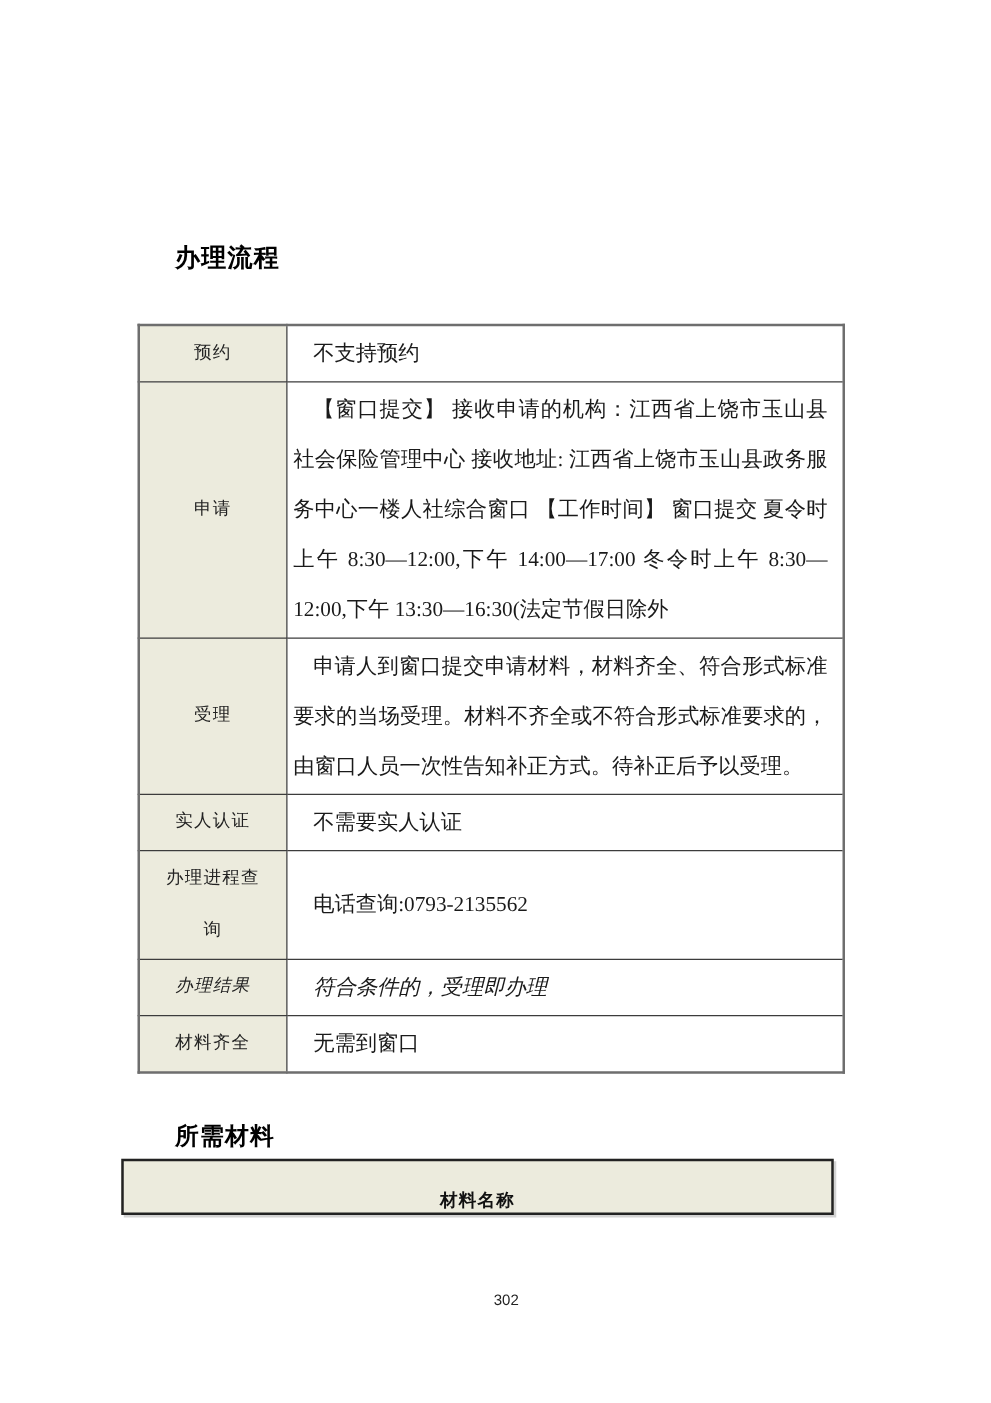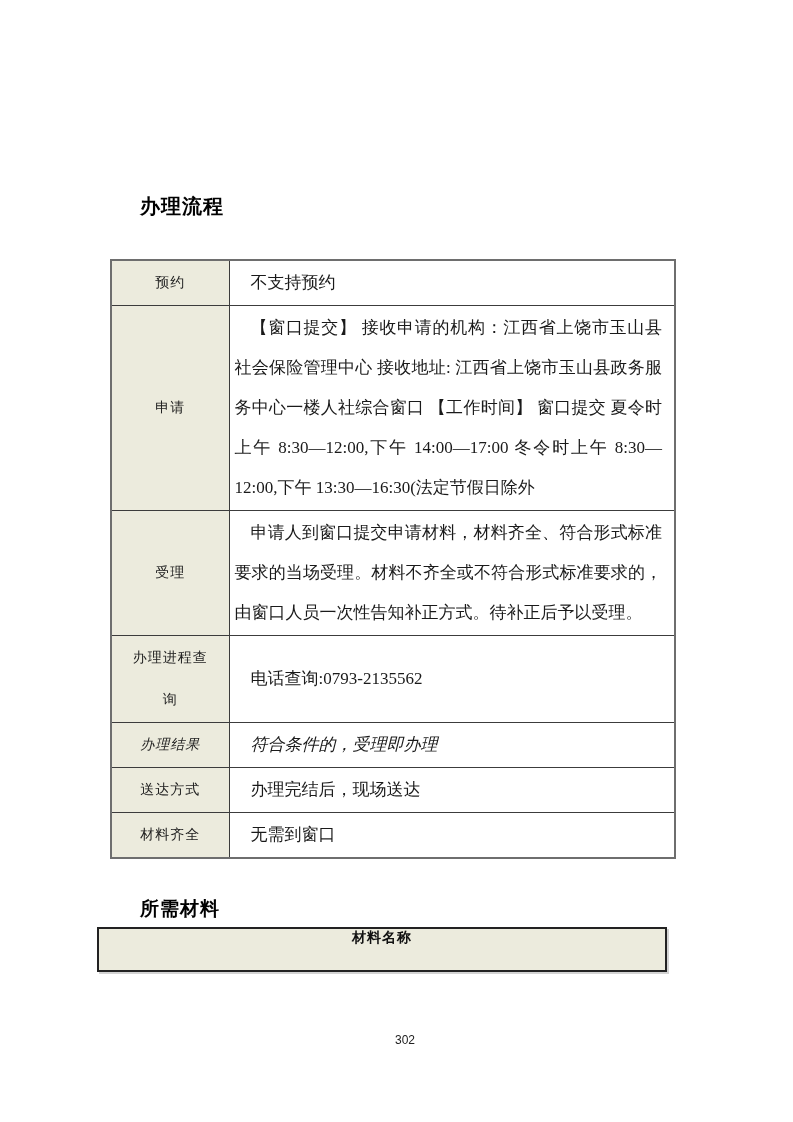--- a/index.html
+++ b/index.html
@@ -81,21 +81,21 @@
     position: absolute;
     left: 97px;
     top: 927px;
     width: 570px;
     height: 45px;
     box-sizing: border-box;
     background: #ecebdd;
     border: 2px solid #222222;
     box-shadow: 2px 2px 0 rgba(130,130,130,0.35);
     display: flex;
-    align-items: flex-start;
+    align-items: flex-end;
     justify-content: center;
   }
   .materials-header {
     font-size: 14px;
     font-weight: bold;
     color: #111;
     letter-spacing: 1px;
   }
   .page-number {
     position: absolute;
@@ -122,31 +122,31 @@
         <td class="content-cell">不支持预约</td>
       </tr>
       <tr class="r1">
         <th class="label-cell">申请</th>
         <td class="content-cell">【窗口提交】 接收申请的机构：江西省上饶市玉山县社会保险管理中心 接收地址: 江西省上饶市玉山县政务服务中心一楼人社综合窗口 【工作时间】 窗口提交 夏令时上午 8:30—12:00,下午 14:00—17:00 冬令时上午 8:30—12:00,下午 13:30—16:30(法定节假日除外</td>
       </tr>
       <tr class="r2">
         <th class="label-cell">受理</th>
         <td class="content-cell">申请人到窗口提交申请材料，材料齐全、符合形式标准要求的当场受理。材料不齐全或不符合形式标准要求的，由窗口人员一次性告知补正方式。待补正后予以受理。</td>
       </tr>
+      <tr class="r3">
+        <th class="label-cell">实人认证</th>
+        <td class="content-cell">不需要实人认证</td>
+      </tr>
       <tr class="r4">
         <th class="label-cell">办理进程查询</th>
         <td class="content-cell">电话查询:0793-2135562</td>
       </tr>
       <tr class="r5">
         <th class="label-cell">办理结果</th>
         <td class="content-cell">符合条件的，受理即办理</td>
-      </tr>
-      <tr class="r6">
-        <th class="label-cell">送达方式</th>
-        <td class="content-cell">办理完结后，现场送达</td>
       </tr>
       <tr class="r7">
         <th class="label-cell">材料齐全</th>
         <td class="content-cell">无需到窗口</td>
       </tr>
     </tbody>
   </table>
 
   <h2 class="section-title-2">所需材料</h2>
 

